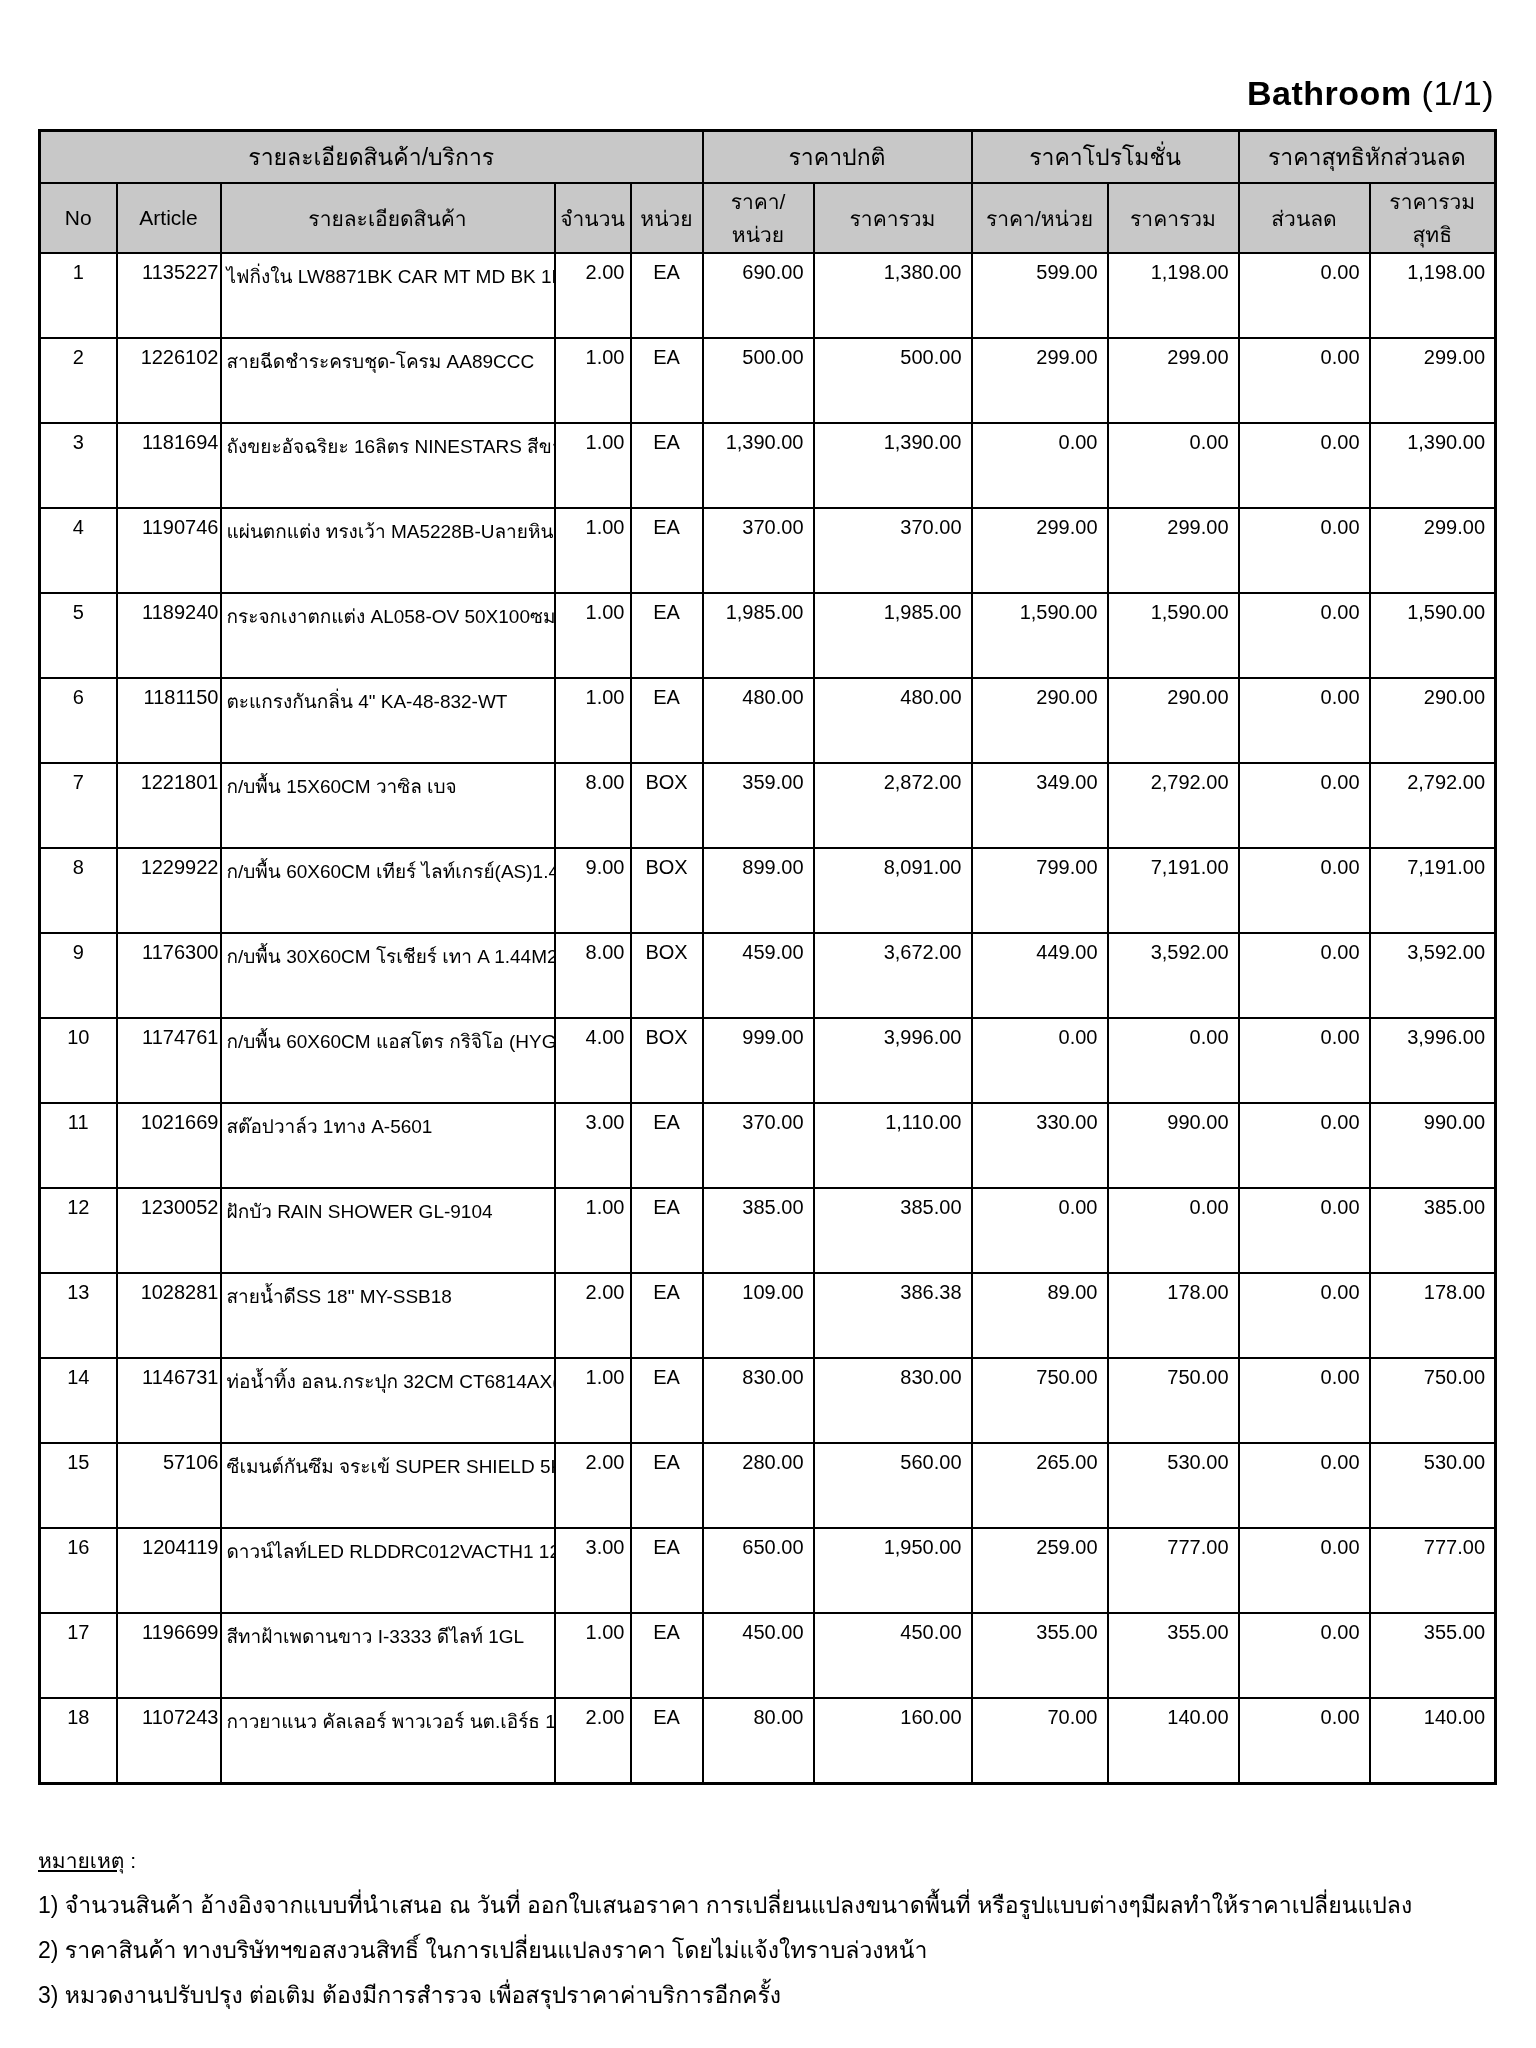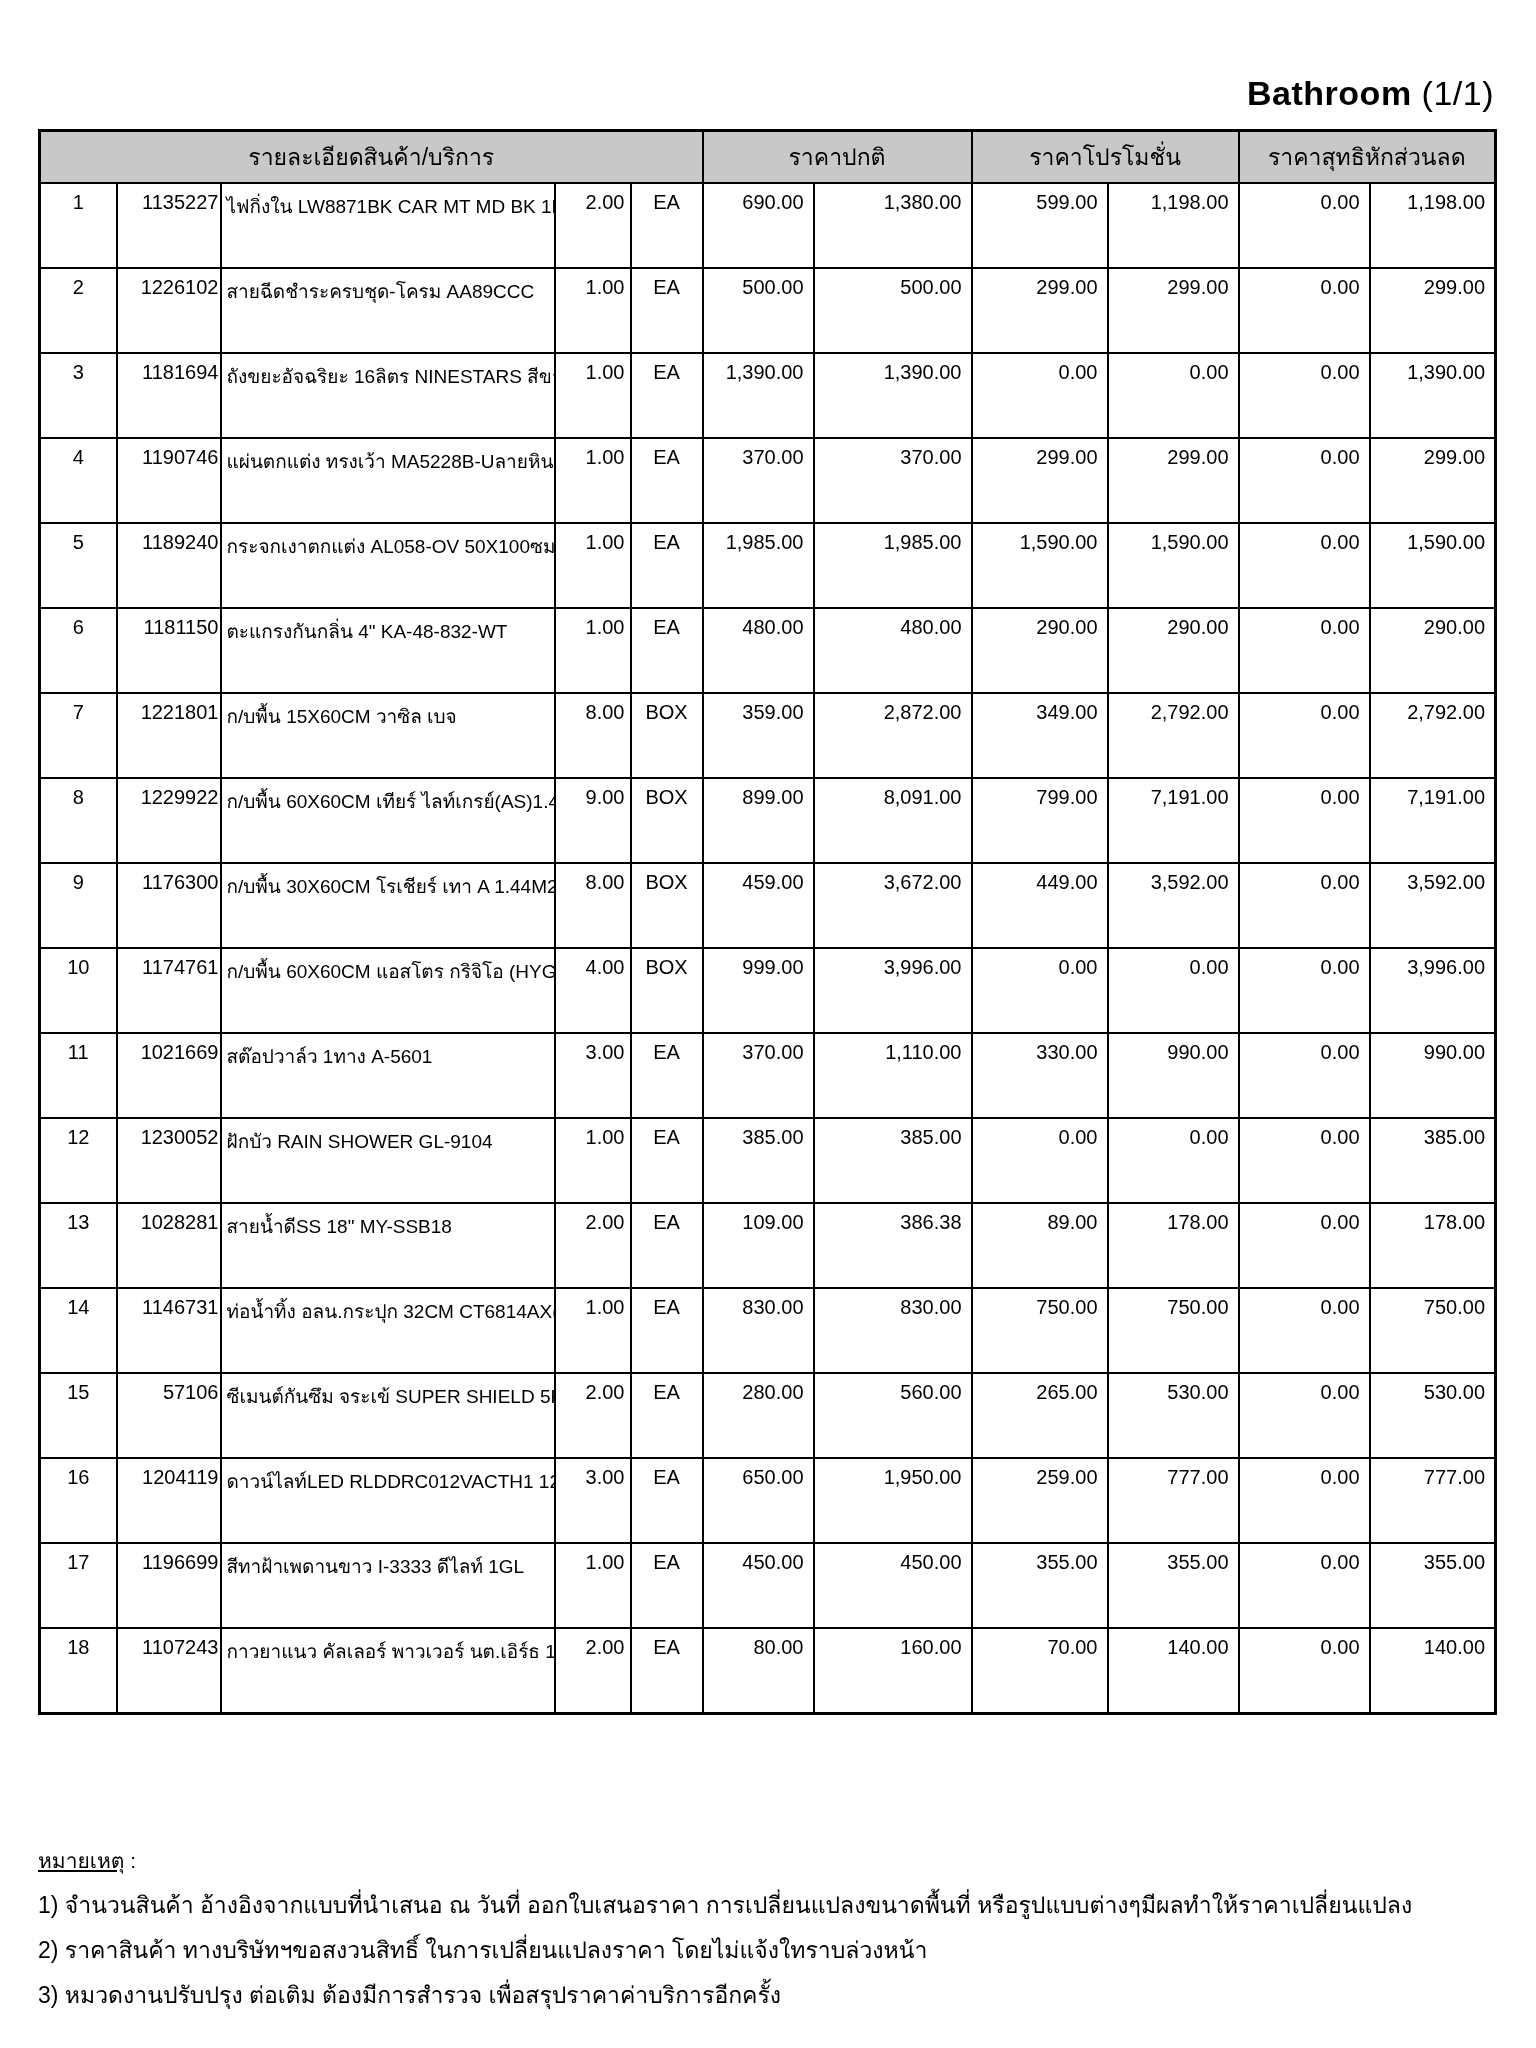--- a/index.html
+++ b/index.html
@@ -101,20 +101,33 @@
       <col style="width:131px">
         <col style="width:126px">
     </colgroup>
     <thead>
       <tr>
         <th class="group" colspan="5">รายละเอียดสินค้า/บริการ</th>
         <th class="group" colspan="2">ราคาปกติ</th>
         <th class="group" colspan="2">ราคาโปรโมชั่น</th>
         <th class="group" colspan="2">ราคาสุทธิหักส่วนลด</th>
       </tr>
+      <tr>
+        <th class="col">No</th>
+        <th class="col">Article</th>
+        <th class="col">รายละเอียดสินค้า</th>
+        <th class="col">จำนวน</th>
+        <th class="col">หน่วย</th>
+        <th class="col">ราคา/หน่วย</th>
+        <th class="col">ราคารวม</th>
+        <th class="col">ราคา/หน่วย</th>
+        <th class="col">ราคารวม</th>
+        <th class="col">ส่วนลด</th>
+        <th class="col">ราคารวมสุทธิ</th>
+      </tr>
     </thead>
     <tbody>
         <tr>
           <td class="c-no">1</td>
           <td class="c-article">1135227</td>
           <td class="c-desc">ไฟกิ่งใน LW8871BK CAR MT MD BK 1L</td>
           <td class="c-qty">2.00</td>
           <td class="c-unit">EA</td>
           <td class="c-num">690.00</td>
           <td class="c-num">1,380.00</td>

